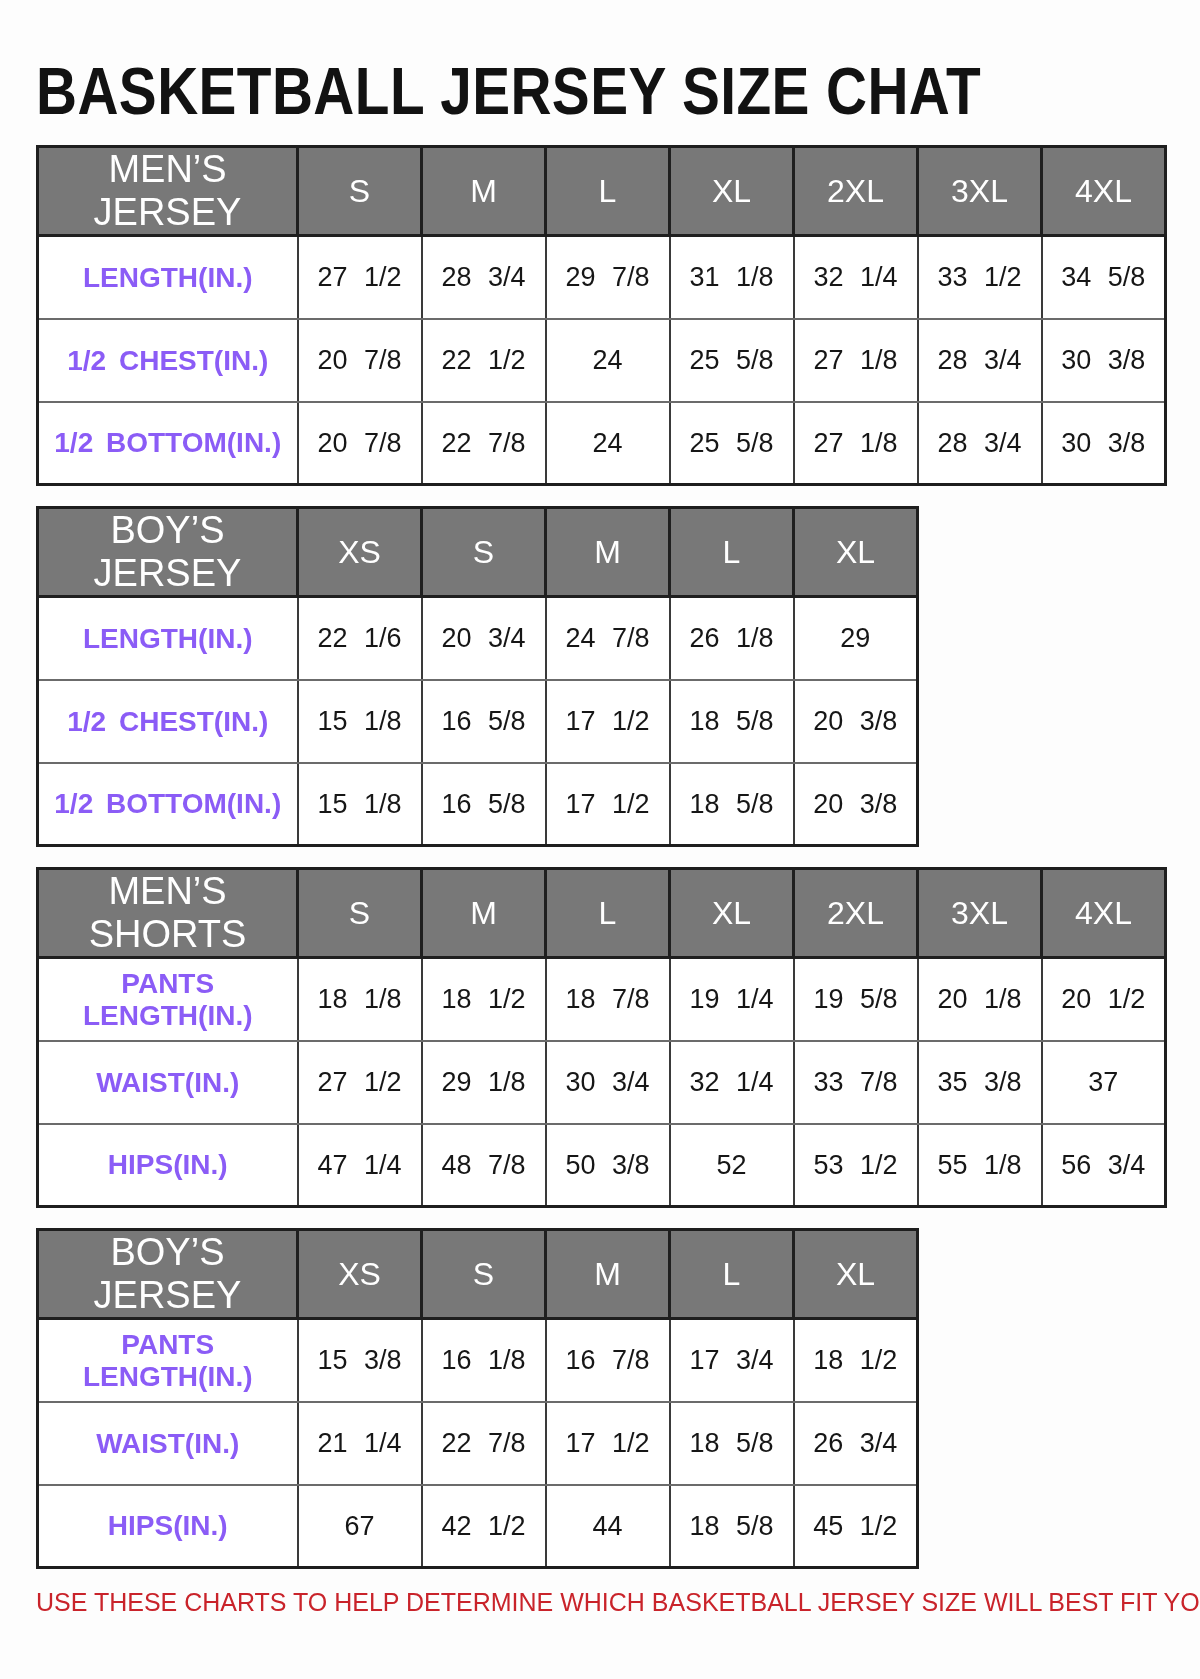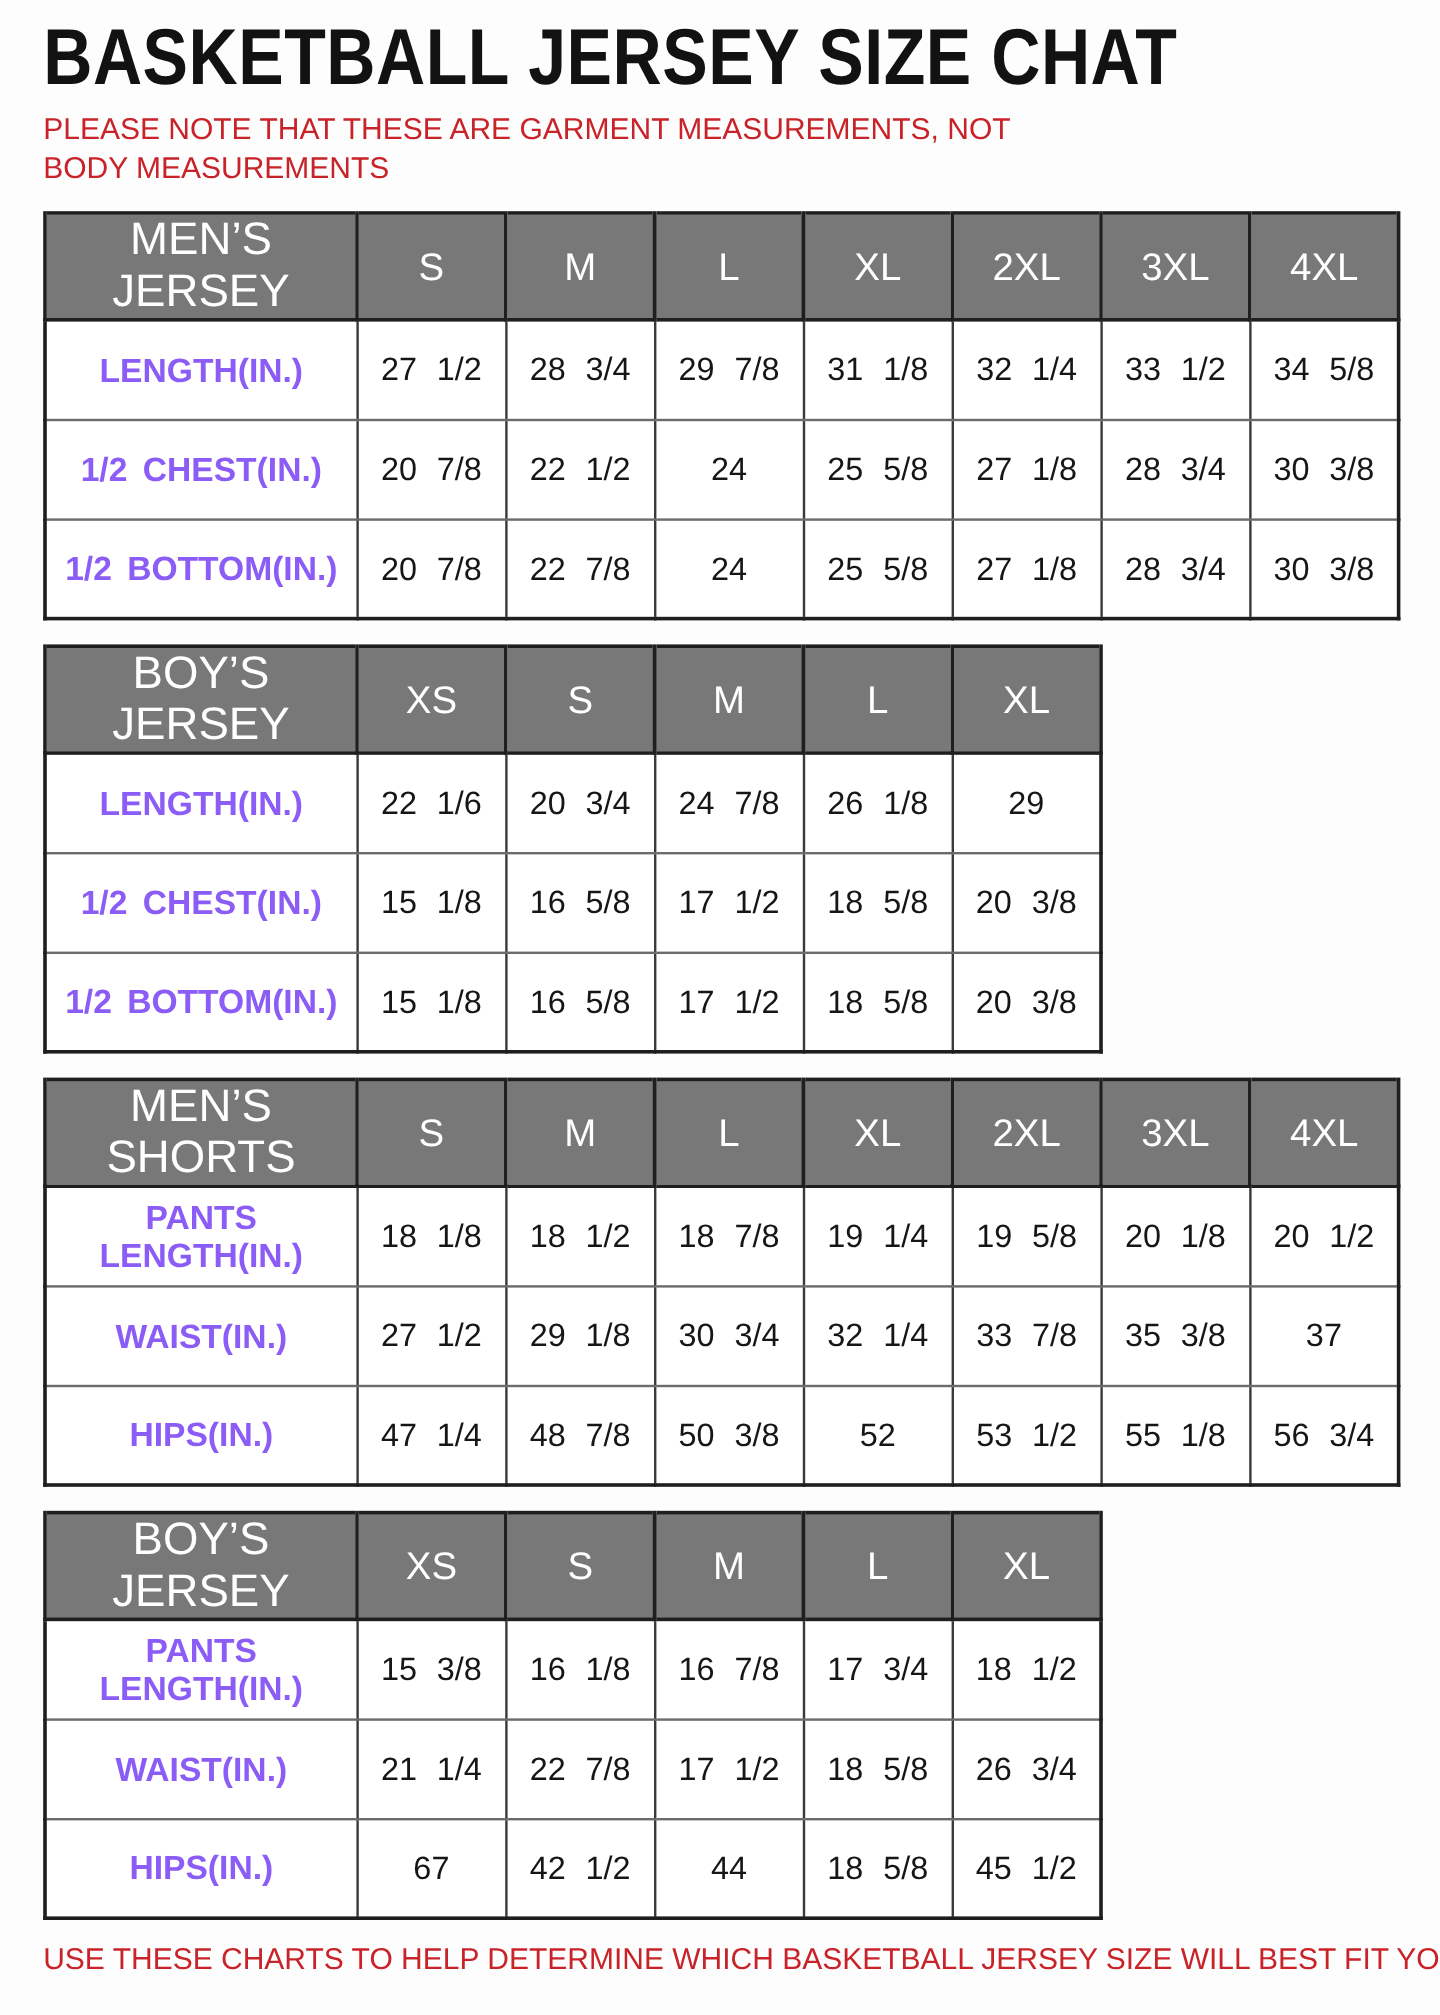--- a/index.html
+++ b/index.html
@@ -5,21 +5,21 @@
   * { box-sizing: border-box; }
   html, body { margin: 0; padding: 0; }
   body {
     width: 1200px;
     height: 1679px;
     background: #fdfdfd;
     font-family: "Liberation Sans", sans-serif;
     color: #151515;
     overflow: hidden;
   }
-  .page { padding: 14px 0 0 36px; }
+  .page { padding: 14px 0 0 36px; margin-top: 44px; }
 
   h1.title {
     margin: 0;
     font-size: 66px;
     font-weight: bold;
     line-height: 1.02;
     white-space: nowrap;
     color: #121212;
     transform: scaleX(0.86);
     transform-origin: left center;
@@ -78,21 +78,20 @@
     line-height: 1.12;
     padding: 0 2px;
     color: #8b5cf6;
   }
 </style>
 </head>
 <body>
 
 <div class="page">
   <h1 class="title">BASKETBALL JERSEY SIZE CHAT</h1>
-  <p class="note top">PLEASE NOTE THAT THESE ARE GARMENT MEASUREMENTS, NOT BODY MEASUREMENTS</p>
   <div id="tables">
       <table class="size-table">
         <colgroup>
           <col style="width: 260px;">
           <col style="width: 124px;">
           <col style="width: 124px;">
           <col style="width: 124px;">
           <col style="width: 124px;">
           <col style="width: 124px;">
           <col style="width: 124px;">

